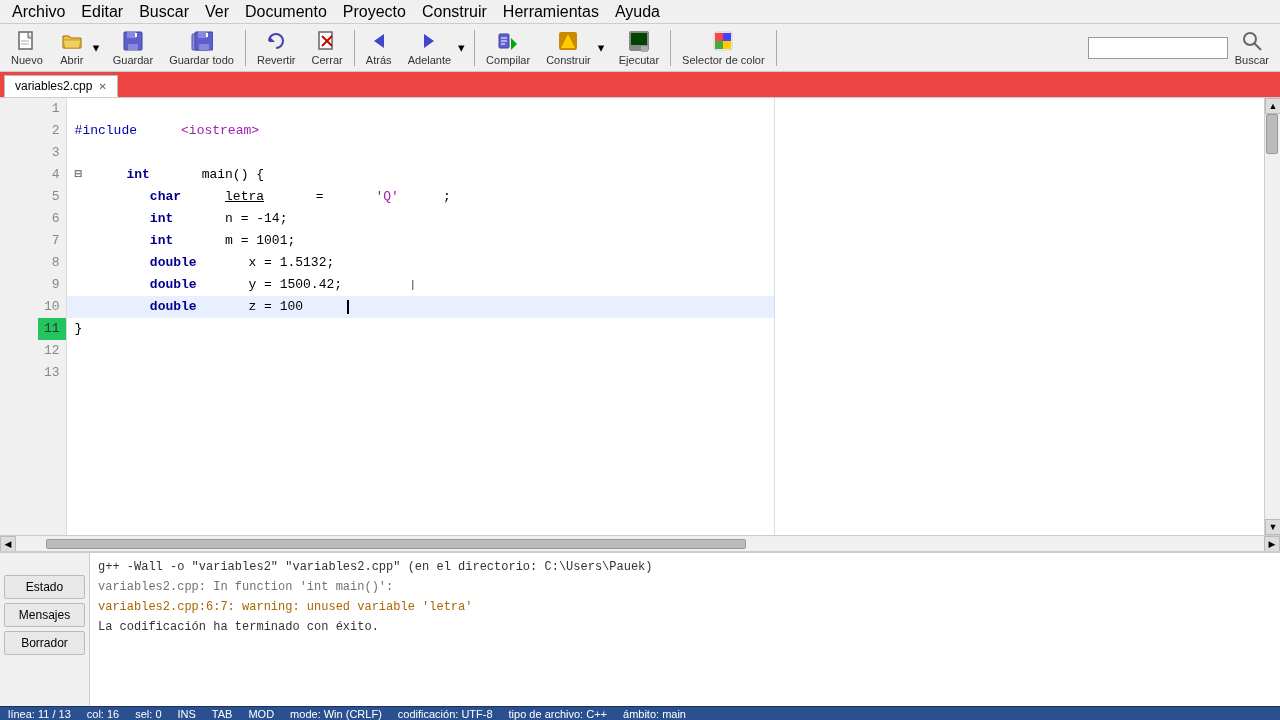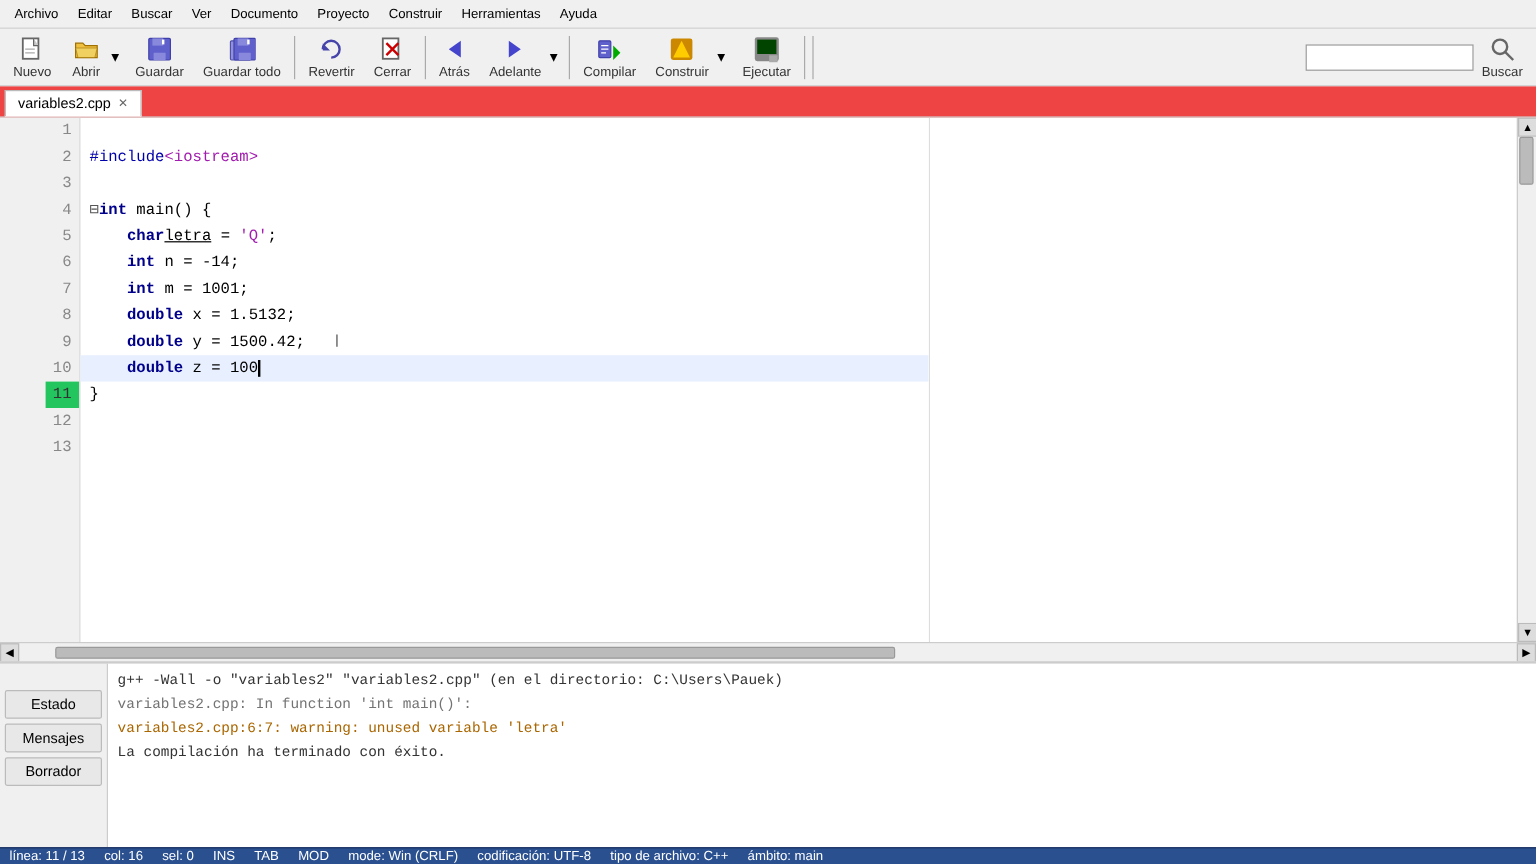--- a/index.html
+++ b/index.html
@@ -1,20 +1,20 @@
 <!DOCTYPE html>
 <html><head>
   <meta charset="utf-8">
   <style>
     * { margin: 0; padding: 0; box-sizing: border-box; }
     body { font-family: 'Segoe UI', Tahoma, sans-serif; font-size: 13px; background: #f0f0f0; width: 1280px; height: 720px; overflow: hidden; display: flex; flex-direction: column; }
 
     
     #menu-bar { background: #f0f0f0; border-bottom: 1px solid #ccc; display: flex; align-items: center; padding: 2px 4px; height: 24px; }
-    .menu-item { padding: 2px 8px; cursor: pointer; font-size: 11px; }
+    .menu-item { padding: 2px 8px; cursor: pointer; font-size: 16px; }
 
     
     #toolbar { background: #f0f0f0; border-bottom: 1px solid #ccc; display: flex; align-items: center; padding: 2px 4px; height: 48px; gap: 2px; }
     .toolbar-btn { display: flex; flex-direction: column; align-items: center; justify-content: center; padding: 2px 6px; cursor: pointer; border: 1px solid transparent; border-radius: 2px; min-width: 40px; font-size: 11px; color: #333; gap: 2px; height: 42px; }
     .toolbar-btn svg { width: 22px; height: 22px; }
     .toolbar-separator { width: 1px; background: #aaa; height: 36px; margin: 0 2px; }
     .toolbar-search { display: flex; align-items: center; margin-left: auto; }
     .toolbar-search input { width: 140px; height: 22px; border: 1px solid #999; padding: 0 4px; font-size: 12px; }
 
     
@@ -25,21 +25,21 @@
 
     
     #main-area { display: flex; flex: 1; overflow: hidden; }
 
     
     #code-editor { flex: 1; background: #fff; display: flex; overflow: hidden; position: relative; }
     #line-numbers { background: #f0f0f0; border-right: 1px solid #ddd; padding: 0; min-width: 40px; text-align: right; font-family: 'Courier New', monospace; font-size: 13px; color: #888; user-select: none; overflow: hidden; }
     .line-num { padding: 0 6px; line-height: 22px; height: 22px; display: block; }
     .line-num.active-line { background: #22c55e; color: #333; margin-left: 38px; }
     #code-content { flex: 1; overflow: auto; padding: 0; font-family: 'Courier New', monospace; font-size: 13px; line-height: 22px; }
-    .code-line { padding: 0 8px; height: 22px; white-space: pre; display: flex; align-items: center; }
+    .code-line { padding: 0 8px; height: 22px; white-space: pre; display: flex; align-items: center; gap: 44px; }
     .code-line.active-line { background: #e8f0ff; }
 
     
     .kw { color: #00008b; font-weight: bold; }
     .pp { color: #0000aa; }
     .str { color: #a21caf; }
     .cursor { display: inline-block; width: 2px; height: 14px; background: #000; animation: blink 1s step-end infinite; vertical-align: middle; }
     @keyframes blink { 0%, 100% { opacity: 1; } 50% { opacity: 0; } }
 
     
@@ -177,20 +177,30 @@
   <div class="toolbar-btn">
     <svg viewBox="0 0 22 22" fill="none">
       <rect x="1" y="1" width="20" height="20" fill="#888" rx="2"></rect>
       <rect x="3" y="3" width="16" height="12" fill="#004400"></rect>
       <line x1="3" y1="17" x2="10" y2="17" stroke="#888" stroke-width="2"></line>
       <polygon points="13,16 20,16 20,22 13,22" fill="#aaa"></polygon>
     </svg>
     <span>Ejecutar</span>
   </div>
   <div class="toolbar-separator"></div>
+  <div class="toolbar-btn">
+    <svg viewBox="0 0 22 22" fill="none">
+      <rect x="2" y="2" width="18" height="18" rx="2" fill="white" stroke="#ccc"></rect>
+      <rect x="3" y="3" width="8" height="8" fill="#ff4444"></rect>
+      <rect x="11" y="3" width="8" height="8" fill="#4444ff"></rect>
+      <rect x="3" y="11" width="8" height="8" fill="#44aa44"></rect>
+      <rect x="11" y="11" width="8" height="8" fill="#ffcc00"></rect>
+    </svg>
+    <span>Selector de color</span>
+  </div>
   <div class="toolbar-separator"></div>
   <div class="toolbar-search">
     <input type="text" style="width: 140px; height: 22px; border: 1px solid rgb(153, 153, 153); padding: 0px 4px; font-size: 12px;" placeholder="">
     <div class="toolbar-btn" style="min-width:32px">
       <svg viewBox="0 0 22 22" fill="none">
         <circle cx="9" cy="9" r="6" stroke="#666" stroke-width="2"></circle>
         <line x1="13" y1="13" x2="20" y2="20" stroke="#666" stroke-width="2"></line>
       </svg>
       <span>Buscar</span>
     </div>
@@ -265,21 +275,21 @@
   <div id="output-content">
     <div id="output-left">
       <button class="side-btn">Estado</button>
       <button class="side-btn">Mensajes</button>
       <button class="side-btn">Borrador</button>
     </div>
     <div id="output-text">
       <div class="output-line output-cmd">g++ -Wall -o "variables2" "variables2.cpp" (en el directorio: C:\Users\Pauek)</div>
       <div class="output-line output-info">variables2.cpp: In function 'int main()':</div>
       <div class="output-line output-warn">variables2.cpp:6:7: warning: unused variable 'letra'</div>
-      <div class="output-line output-success">La compilación ha terminado con éxito.</div>
+      <div class="output-line output-success">La codificación ha terminado con éxito.</div>
     </div>
   </div>
 </div>
 
 <div id="status-bar">
   <span class="status-item">línea: 11 / 13</span>
   <span class="status-item">col: 16</span>
   <span class="status-item">sel: 0</span>
   <span class="status-item">INS</span>
   <span class="status-item">TAB</span>

